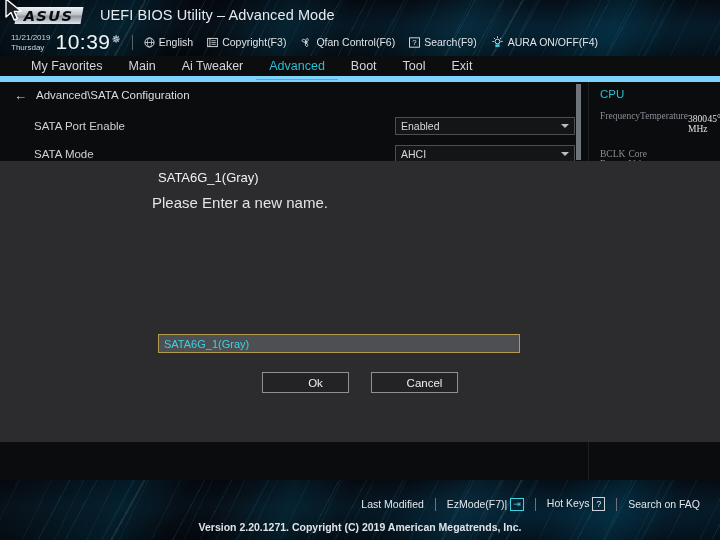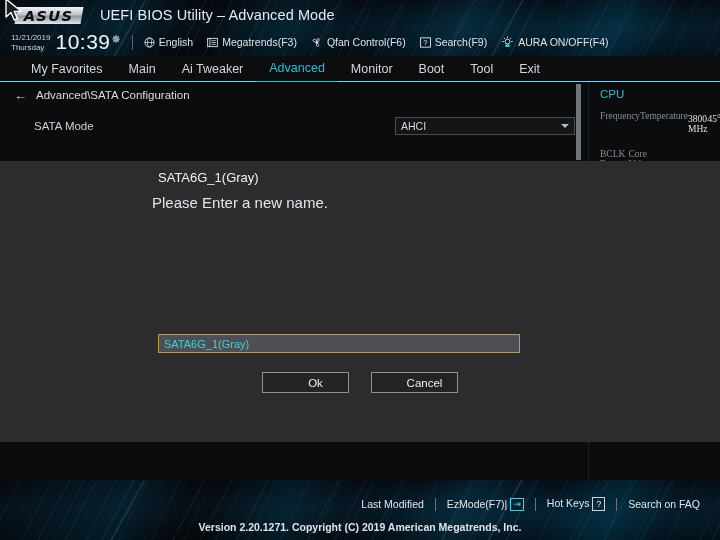--- a/index.html
+++ b/index.html
@@ -167,21 +167,21 @@
 
   
   .nav-tabs {
     position: absolute;
     top: 56px; left: 0; right: 0;
     height: 26px;
     background: #0b0d0f;
     display: flex;
     align-items: center;
     z-index: 4;
-    border-bottom: 1px solid #7dd3fc;
+    border-bottom: 6px solid #7dd3fc;
   }
   .nav-tab {
     color: #d3d7db;
     font-size: 12.5px;
     padding: 0 13px;
     line-height: 26px;
     white-space: nowrap;
   }
   .nav-tab:first-child { margin-left: 18px; }
   .nav-tab.active {
@@ -427,21 +427,21 @@
     <div class="shortcut">
       <span class="ic">
         <svg width="11" height="11" viewBox="0 0 12 12">
           <rect x="0.7" y="1.5" width="10.6" height="9" fill="none" stroke="#dfe3e7" stroke-width="1"></rect>
           <line x1="3.2" y1="1.5" x2="3.2" y2="10.5" stroke="#dfe3e7" stroke-width="0.9"></line>
           <line x1="4.8" y1="4" x2="9.6" y2="4" stroke="#dfe3e7" stroke-width="0.8"></line>
           <line x1="4.8" y1="6" x2="9.6" y2="6" stroke="#dfe3e7" stroke-width="0.8"></line>
           <line x1="4.8" y1="8" x2="9.6" y2="8" stroke="#dfe3e7" stroke-width="0.8"></line>
         </svg>
       </span>
-      <span>Megatrends(F3)</span>
+      <span>Copyright(F3)</span>
     </div>
 
     <div class="shortcut">
       <span class="ic">
         <svg width="12" height="11" viewBox="0 0 13 12">
           <path d="M6.5 6 C6.5 2.5 3 1.5 2.2 3.4 C1.6 4.9 4 5.6 6.5 6 Z" fill="none" stroke="#dfe3e7" stroke-width="0.9"></path>
           <path d="M6.5 6 C9.5 4.6 9.6 1.6 7.8 1.6 C6.4 1.6 6.3 3.9 6.5 6 Z" fill="none" stroke="#dfe3e7" stroke-width="0.9"></path>
           <path d="M6.5 6 C5 8.8 6.4 11 7.9 10.2 C9.2 9.5 8 7.4 6.5 6 Z" fill="none" stroke="#dfe3e7" stroke-width="0.9"></path>
           <circle cx="6.5" cy="6" r="1.1" fill="none" stroke="#dfe3e7" stroke-width="0.9"></circle>
         </svg>
@@ -473,33 +473,39 @@
       </span>
       <span>AURA ON/OFF(F4)</span>
     </div>
   </div>
 
   <div class="nav-tabs">
     <div class="nav-tab">My Favorites</div>
     <div class="nav-tab">Main</div>
     <div class="nav-tab">Ai Tweaker</div>
     <div class="nav-tab active">Advanced</div>
-    <div class="nav-tab">Monitor</div>
     <div class="nav-tab">Boot</div>
     <div class="nav-tab">Tool</div>
     <div class="nav-tab">Exit</div>
   </div>
 
   <div class="content-pane">
     <div class="breadcrumb">
       <span class="back-arrow">←</span>
       <span>Advanced\SATA Configuration</span>
     </div>
 
     <div class="settings-list">
+      <div class="setting-row">
+        <div class="setting-label">SATA Port Enable</div>
+        <div class="combo">
+          <span>Enabled</span>
+          <span class="caret"></span>
+        </div>
+      </div>
       <div class="setting-row">
         <div class="setting-label">SATA Mode</div>
         <div class="combo">
           <span>AHCI</span>
           <span class="caret"></span>
         </div>
       </div>
     </div>
   </div>
 

